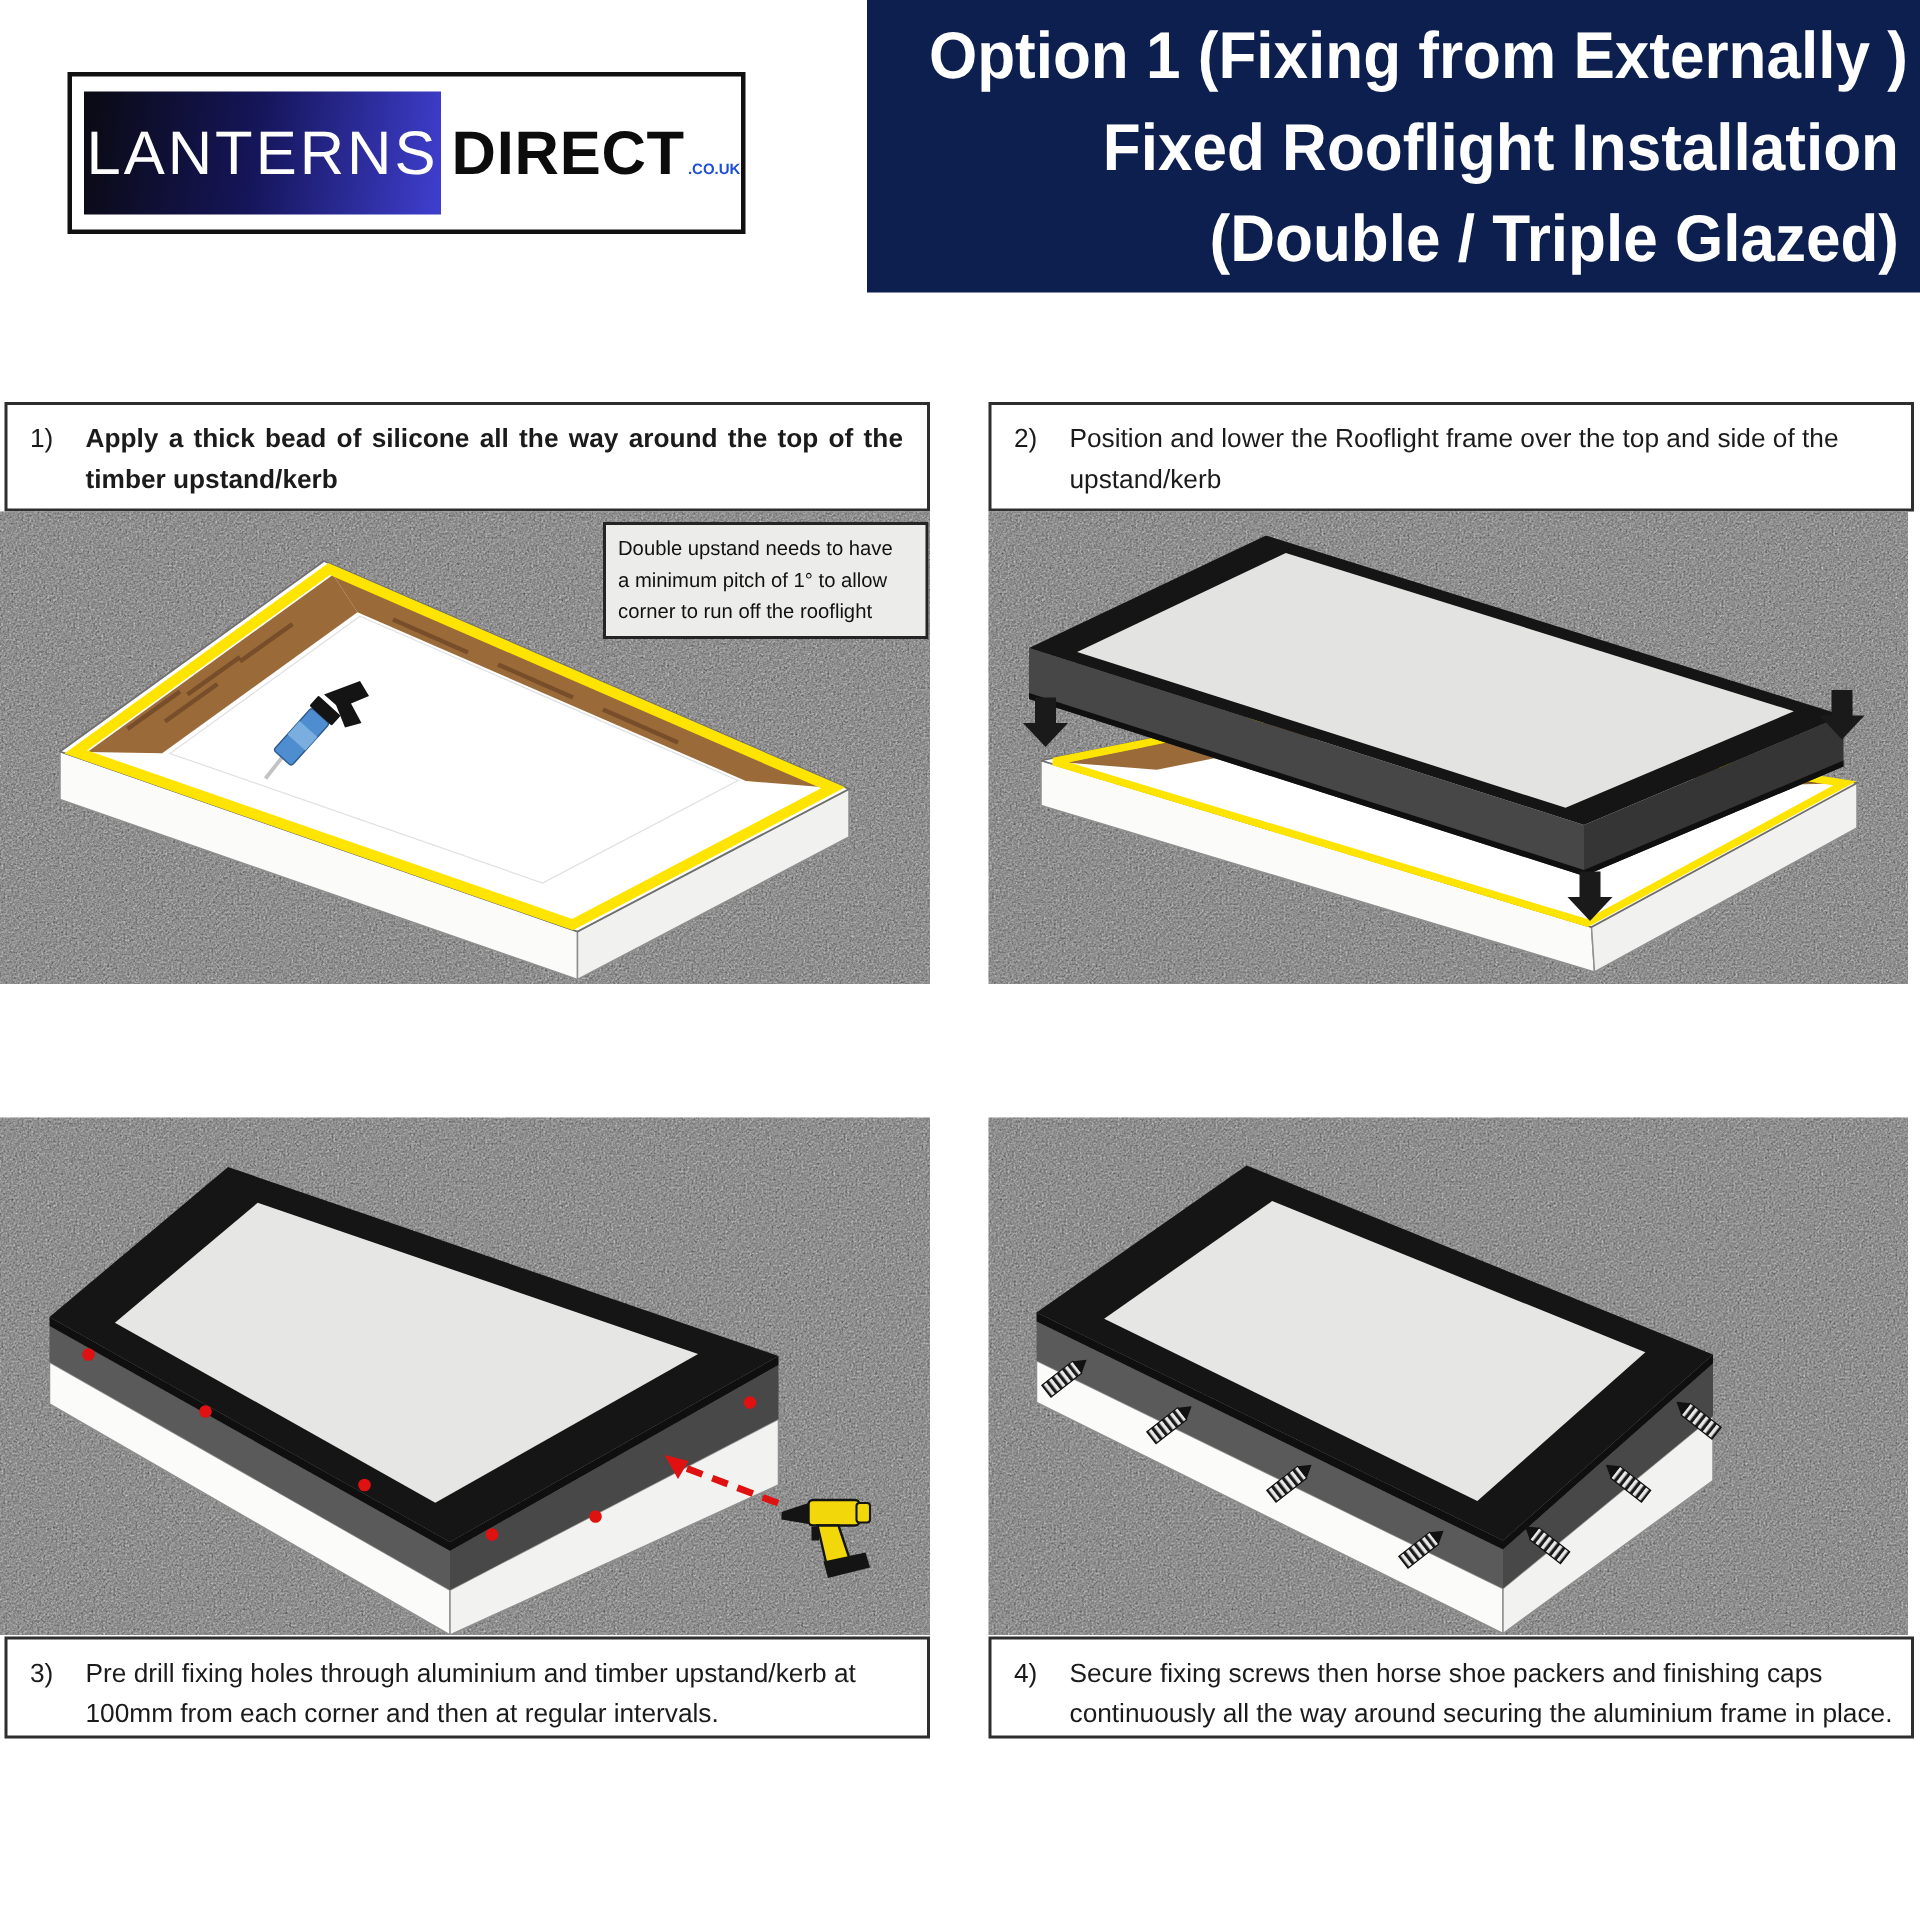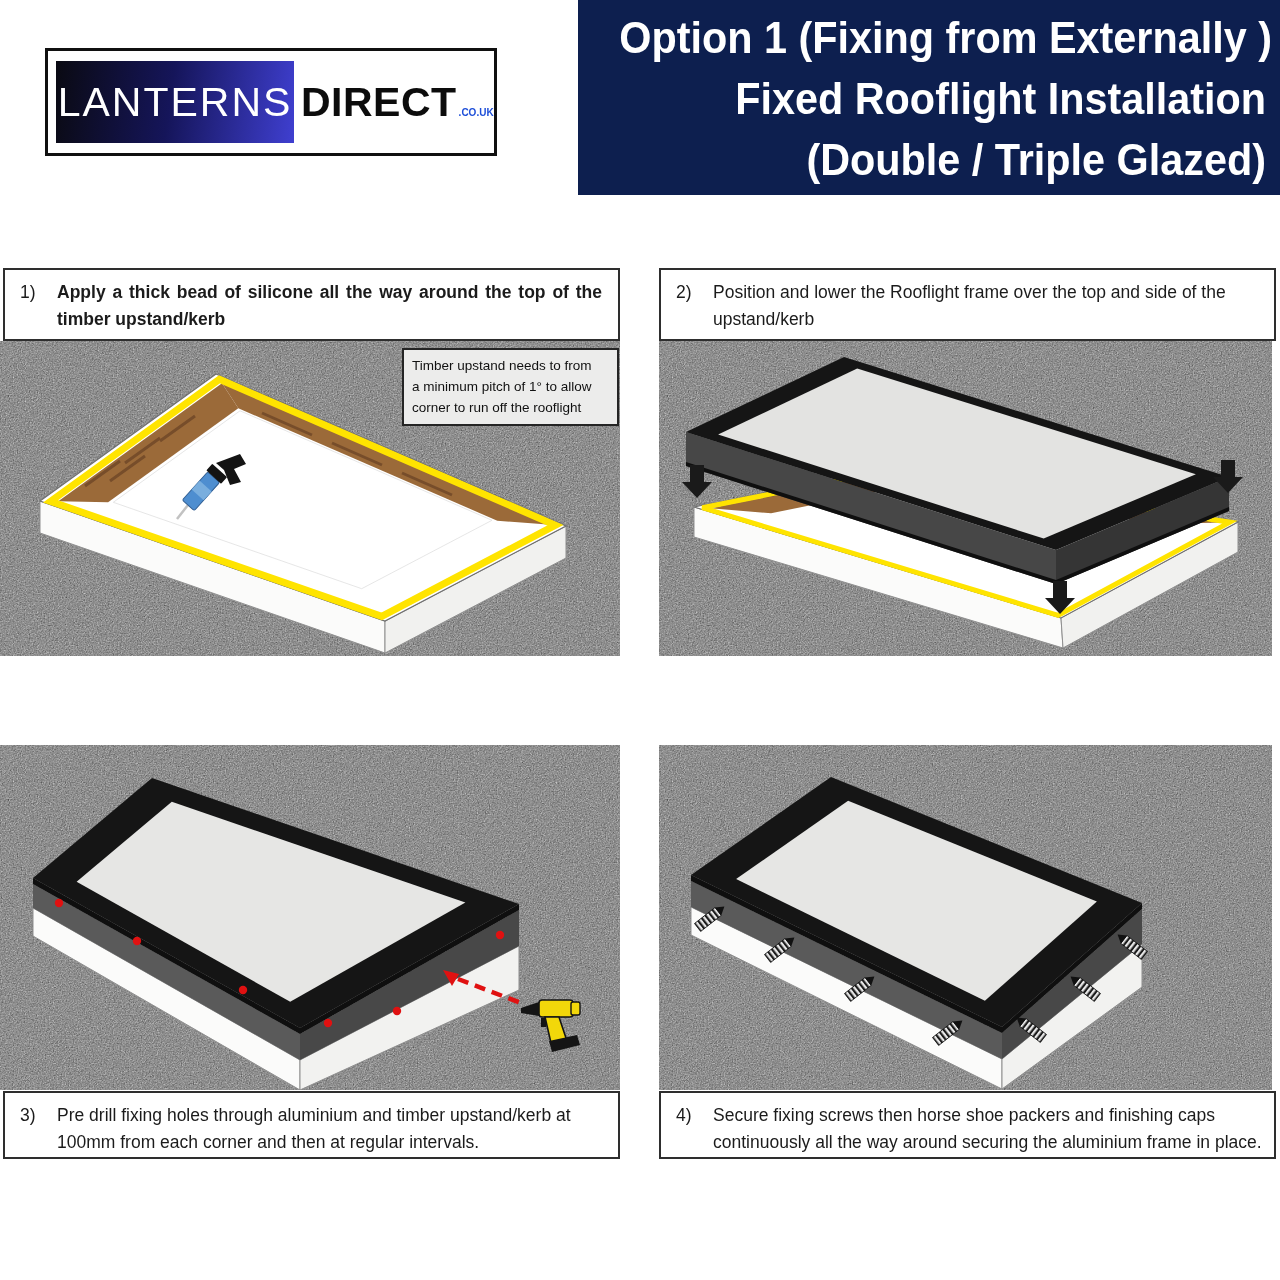--- a/index.html
+++ b/index.html
@@ -121,21 +121,21 @@
           <rect x="-8" y="-16" width="16" height="38" rx="2" fill="#4e8ed0" stroke="#2f5d92" stroke-width="1"></rect>
           <rect x="-8" y="-4" width="16" height="12" fill="#79aede"></rect>
           <rect x="-10" y="-25" width="20" height="9" rx="1" fill="#141414"></rect>
         </g>
         <polygon points="216,122 240,113 246,123 234,128 241,141 230,144 224,129" fill="#141414"></polygon>
       </g>
     </svg>
   </div>
 
   <div class="note-box">
-    <div>Timber upstand needs to from</div>
+    <div>Double upstand needs to have</div>
     <div>a minimum pitch of 1° to allow</div>
     <div>corner to run off the rooflight</div>
   </div>
 
   <div class="panel" id="panel2">
     <svg viewBox="0 0 613 315" preserveAspectRatio="none">
       <rect width="613" height="315" fill="#d2d2d2" filter="url(#speckle)"></rect>
       <g>
         <polygon points="35,166 402,277 404,307 35,196" fill="#fbfbfa" stroke="#8f8f8f" stroke-width="1"></polygon>
         <polygon points="402,277 579,181 579,211 404,307" fill="#f1f1ef" stroke="#8f8f8f" stroke-width="1"></polygon>

